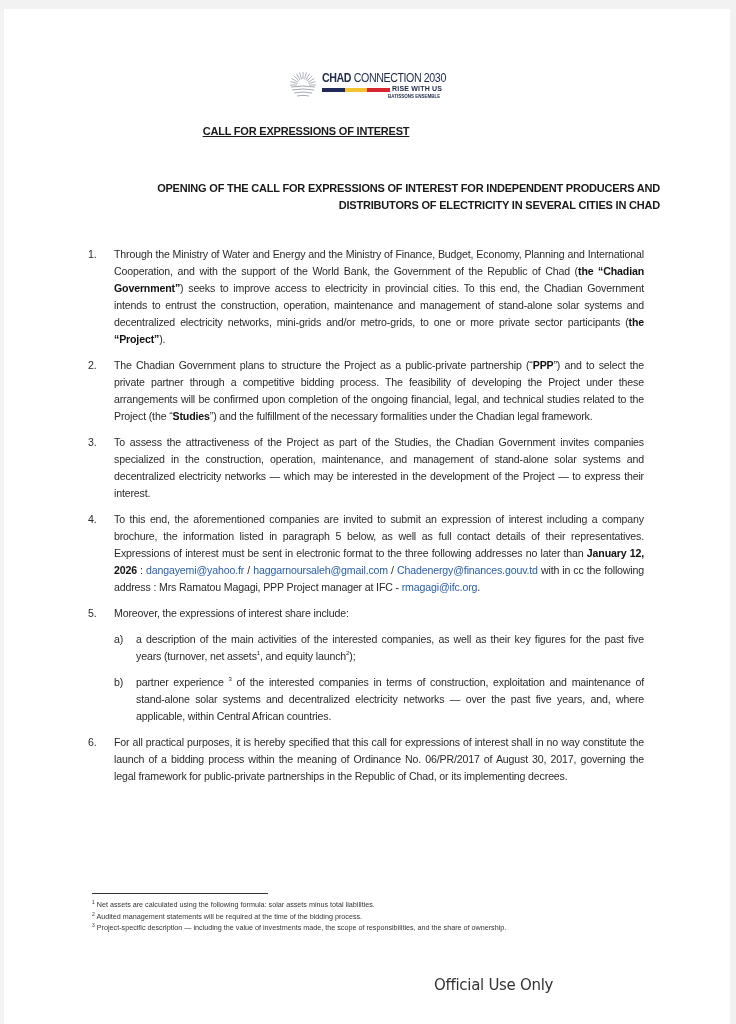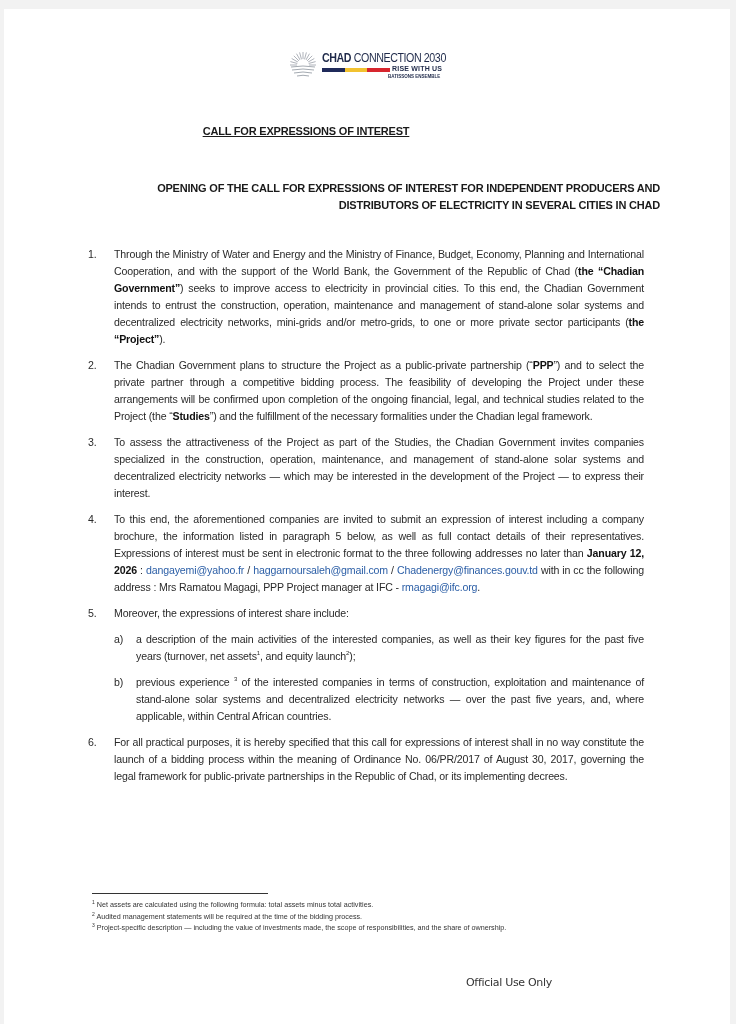--- a/index.html
+++ b/index.html
@@ -7,21 +7,21 @@
     width:736px; height:1024px; overflow:hidden;
     background:#f2f2f2;
     font-family:"Liberation Sans", sans-serif;
     color:#1a1a1a;
   }
   .page {
     position:absolute; left:4px; top:9px; width:726px; height:1015px;
     background:#ffffff;
   }
   .logo {
-    position:absolute; left:288px; top:48px; width:170px; height:36px;
+    position:absolute; left:288px; top:68px; width:170px; height:36px;
   }
   .logo .sun { position:absolute; left:0; top:2px; width:30px; height:30px; }
   .logo .brand {
     position:absolute; left:34px; top:2px; font-size:13px; letter-spacing:-0.5px;
     color:#1f2a4a; white-space:nowrap; transform:scaleX(0.82); transform-origin:left top;
   }
   .logo .brand b { font-weight:700; }
   .logo .flag { position:absolute; left:34px; top:20px; height:4px; width:68px; display:flex; }
   .logo .flag span { flex:1; display:block; }
   .logo .tag1 {
@@ -52,21 +52,21 @@
   b.k { font-weight:700; color:#111; }
   a.em { color:#2b5ea6; }
   sup { font-size:6px; line-height:0; }
   .fn-rule { position:absolute; left:92px; top:893px; width:176px; height:1px; background:#333; }
   .footnotes {
     position:absolute; left:92px; top:899px; width:540px;
     font-size:7.2px; line-height:11.5px; color:#333;
   }
   .footnotes sup { font-size:5px; }
   .official {
-    position:absolute; left:466px; top:976px; font-size:11px; color:#333;
+    position:absolute; left:434px; top:976px; font-size:15px; color:#333;
     font-family:"DejaVu Sans", sans-serif; letter-spacing:-0.3px;
   }
 </style>
 </head>
 <body>
 
 <div class="page"></div>
 
 <div class="logo">
   <svg class="sun" viewBox="0 0 30 30">
@@ -129,30 +129,30 @@
 
   <div class="item">
     <span class="num">5.</span>
     <span>Moreover, the expressions of interest share include:</span>
     <div class="sub">
       <span class="lbl">a)</span>
       <span>a description of the main activities of the interested companies, as well as their key figures for the past five years (turnover, net assets</span><sup>1</sup><span>, and equity launch</span><sup>2</sup><span>);</span>
     </div>
     <div class="sub" style="margin-bottom:0">
       <span class="lbl">b)</span>
-      <span>previous experience </span><sup>3</sup><span> of the interested companies in terms of construction, exploitation and maintenance of stand-alone solar systems and decentralized electricity networks — over the past five years, and, where applicable, within Central African countries.</span>
+      <span>partner experience </span><sup>3</sup><span> of the interested companies in terms of construction, exploitation and maintenance of stand-alone solar systems and decentralized electricity networks — over the past five years, and, where applicable, within Central African countries.</span>
     </div>
   </div>
 
   <div class="item">
     <span class="num">6.</span>
     <span>For all practical purposes, it is hereby specified that this call for expressions of interest shall in no way constitute the launch of a bidding process within the meaning of Ordinance No. 06/PR/2017 of August 30, 2017, governing the legal framework for public-private partnerships in the Republic of Chad, or its implementing decrees.</span>
   </div>
 </div>
 
 <div class="fn-rule"></div>
 <div class="footnotes">
-  <div><sup>1</sup><span> Net assets are calculated using the following formula: total assets minus total activities.</span></div>
+  <div><sup>1</sup><span> Net assets are calculated using the following formula: solar assets minus total liabilities.</span></div>
   <div><sup>2</sup><span> Audited management statements will be required at the time of the bidding process.</span></div>
   <div><sup>3</sup><span> Project-specific description — including the value of investments made, the scope of responsibilities, and the share of ownership.</span></div>
 </div>
 
 <div class="official">Official Use Only</div>
 
 </body></html>

